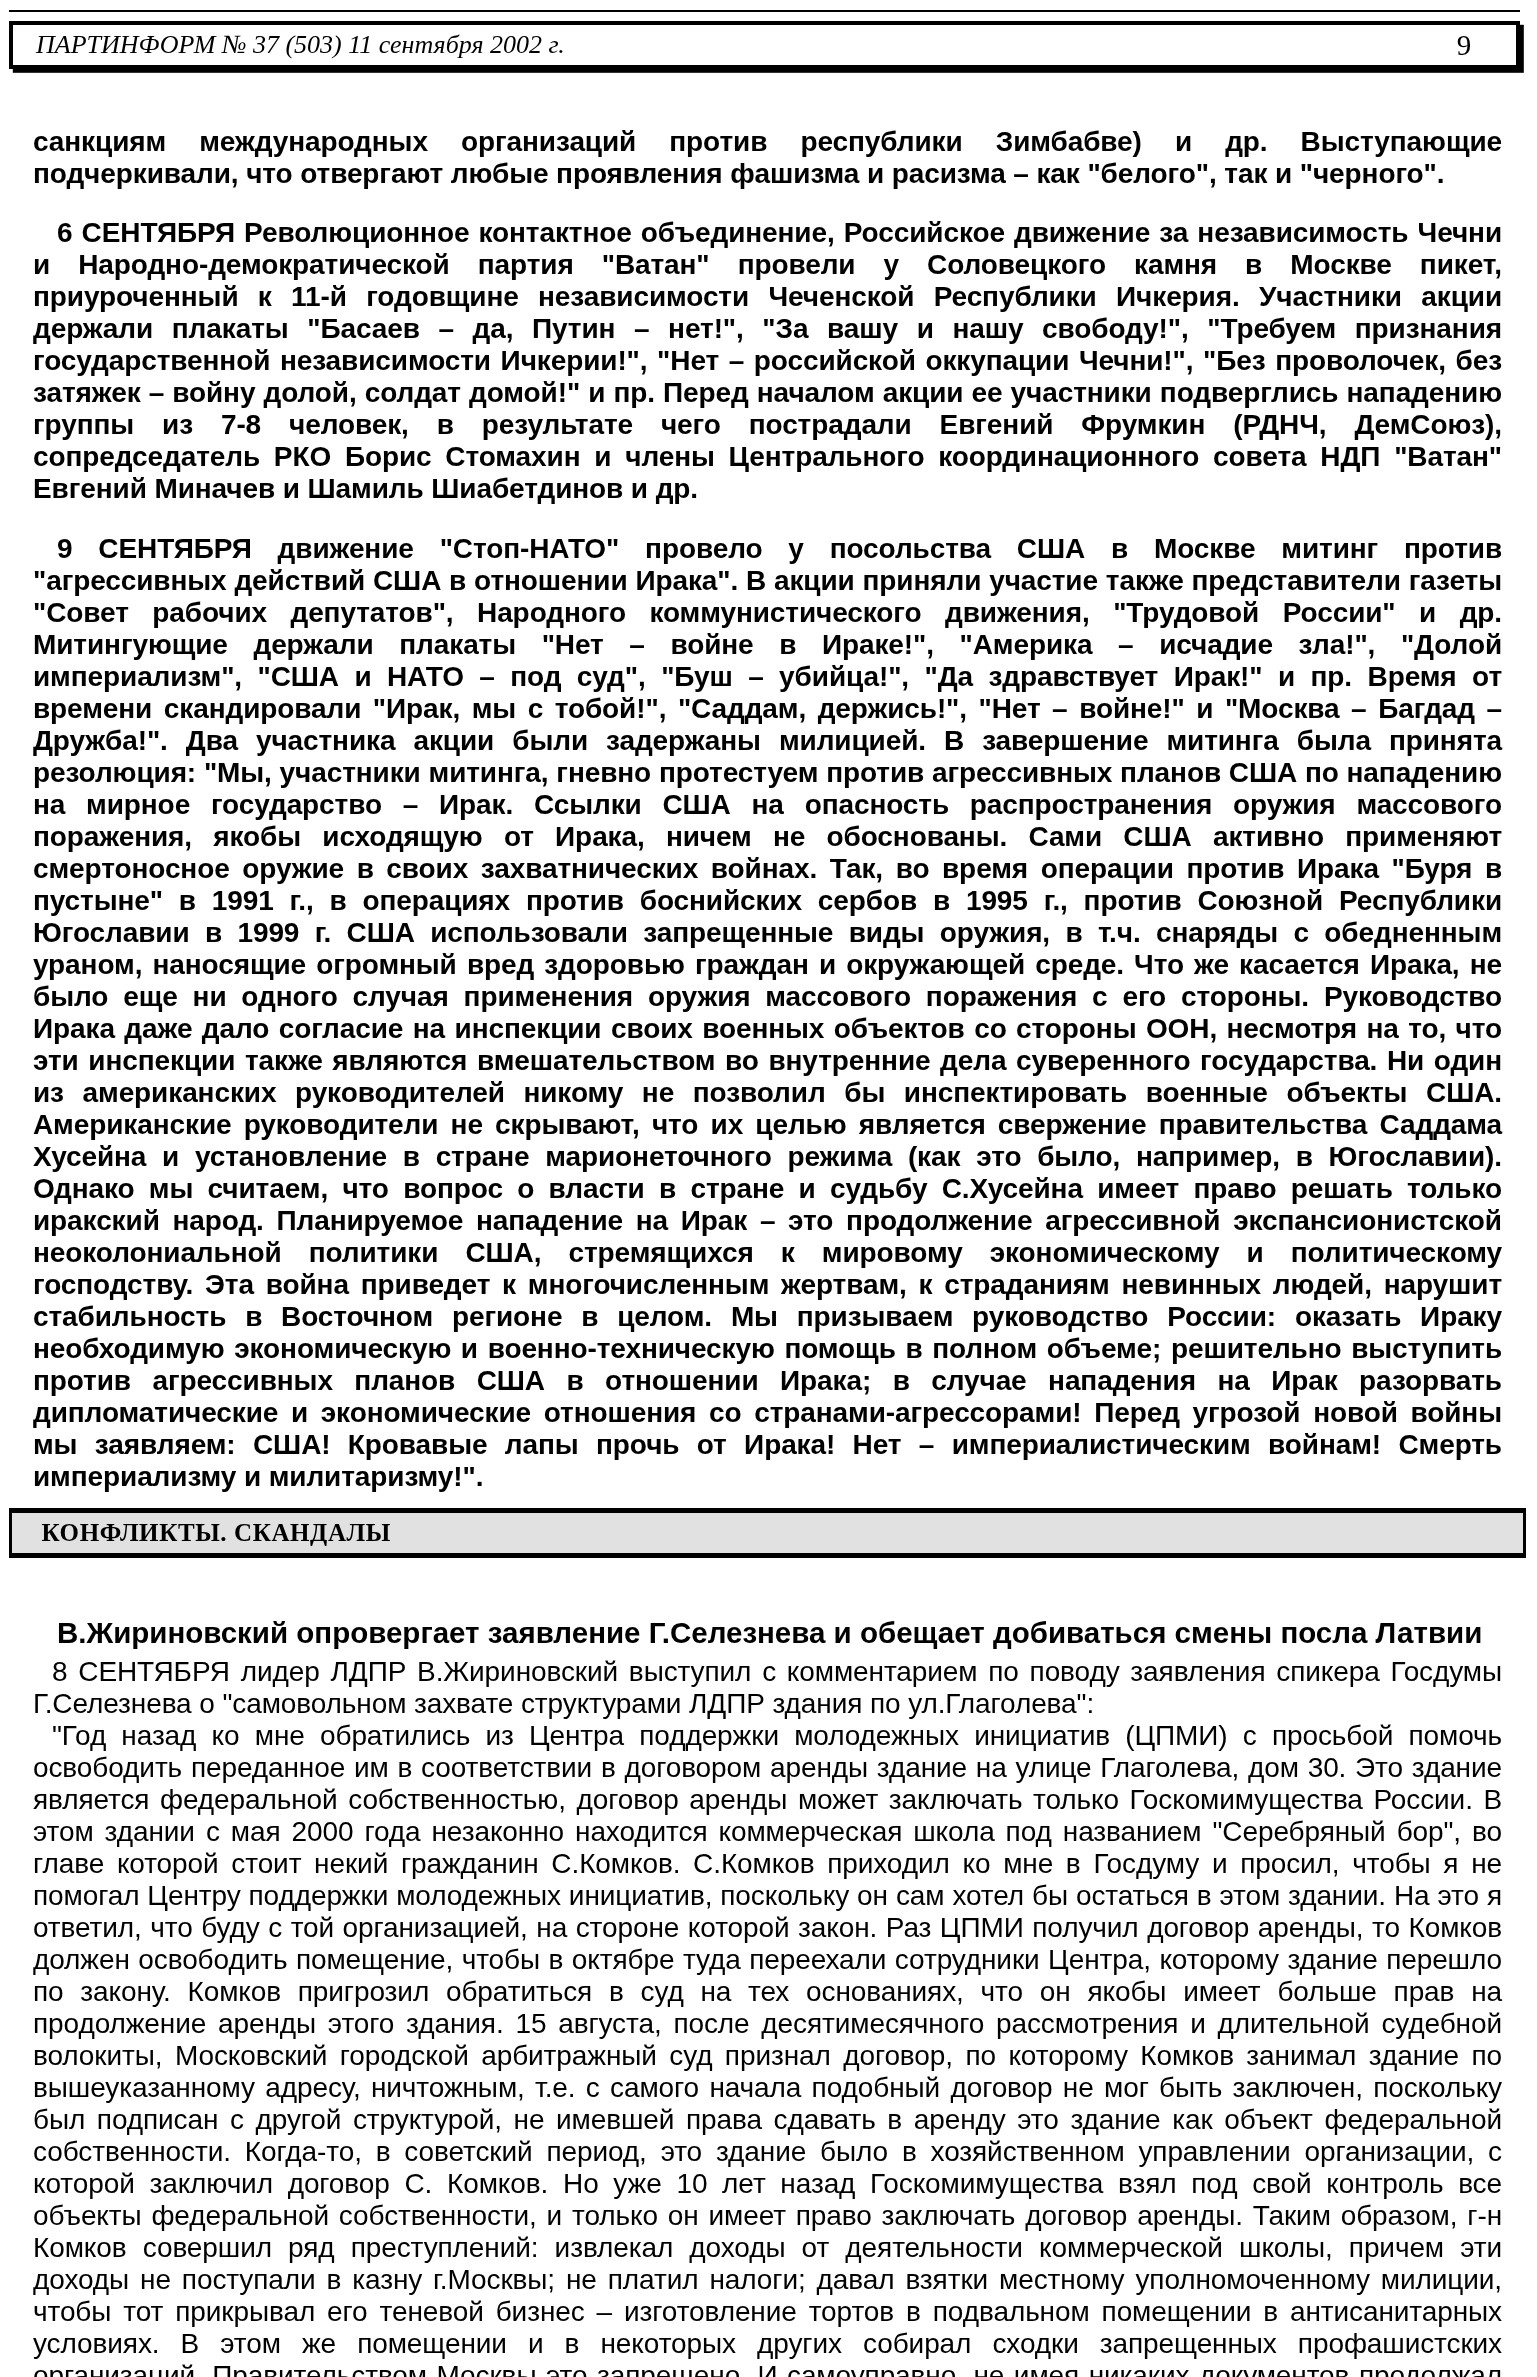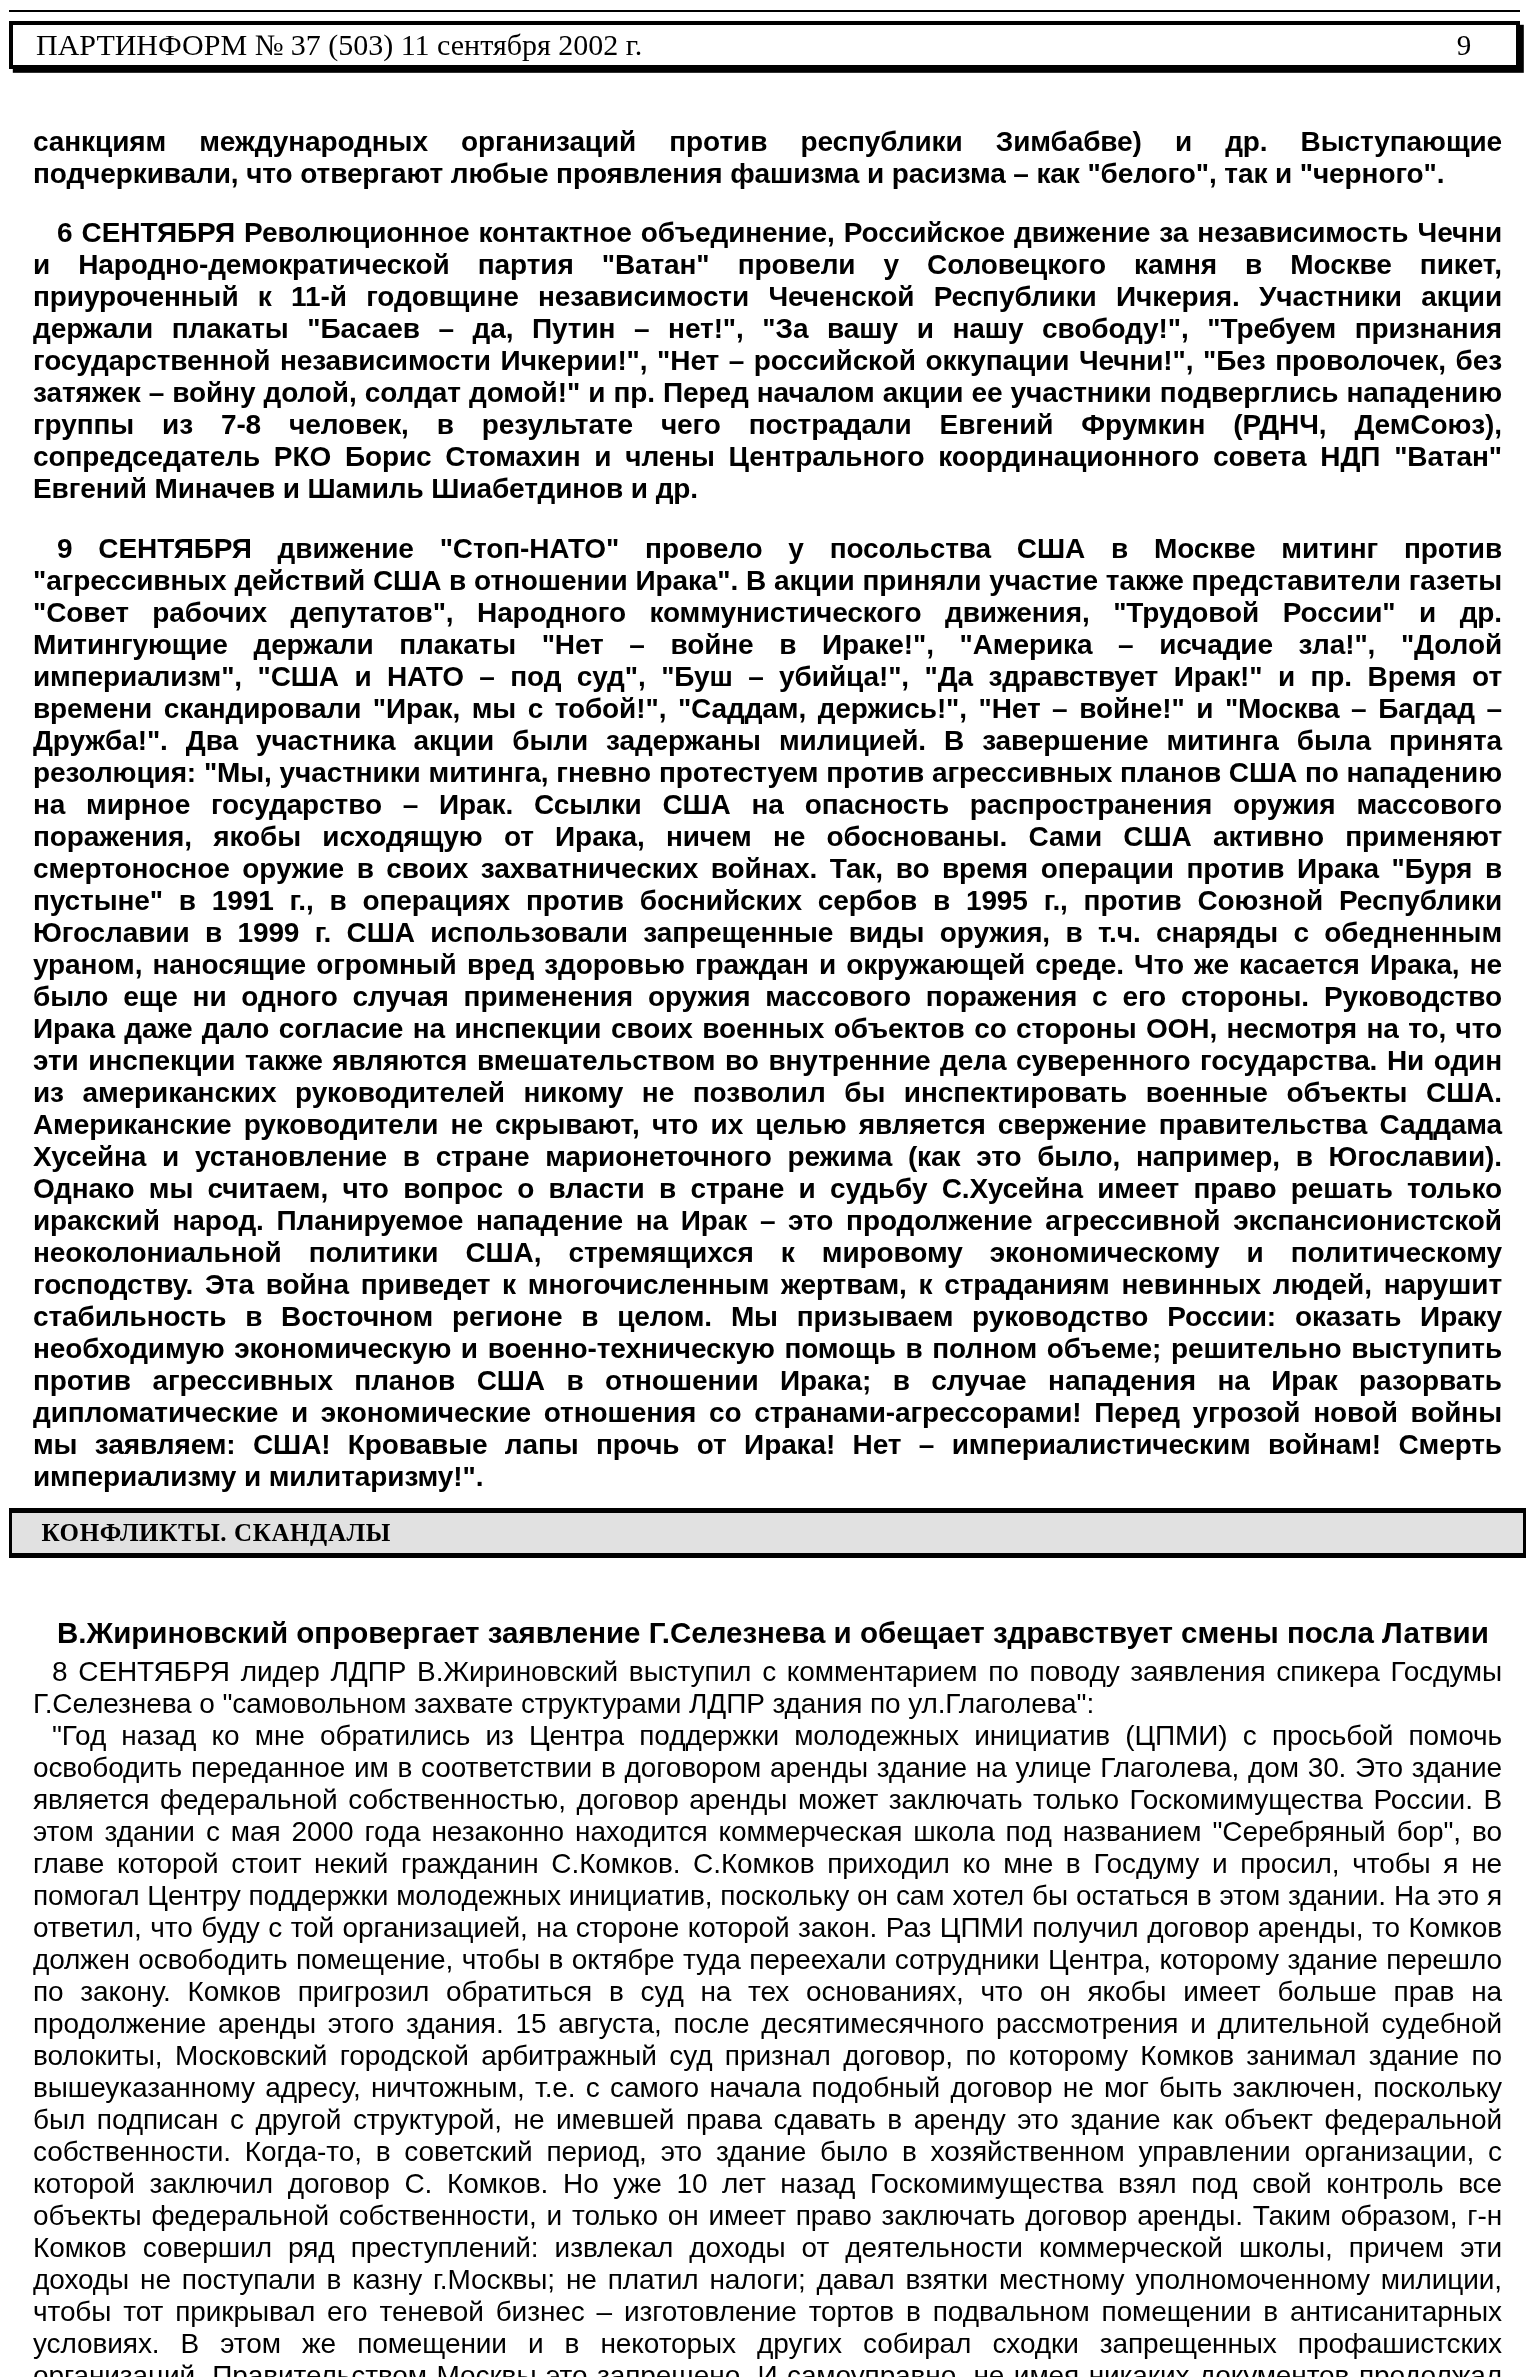--- a/index.html
+++ b/index.html
@@ -23,21 +23,22 @@
     left: 9px; right: 16.7px; top: 21px;
     height: 40px;
     border: 4.5px solid #000000;
     box-shadow: 3.8px 3.8px 0 #000000;
     background: #ffffff;
     display: flex;
     align-items: center;
     font-family: "Liberation Serif", serif;
   }
   .masthead {
-    font-size: 30px;
+    font-style: italic;
+    font-size: 26px;
     padding-left: 23px;
     white-space: nowrap;
   }
   .page-num {
     margin-left: auto;
     font-size: 29px;
     padding-right: 45px;
   }
   .content {
     position: absolute;
@@ -100,21 +101,21 @@
     <p class="news">санкциям международных организаций против республики Зимбабве) и др. Выступающие подчеркивали, что отвергают любые проявления фашизма и расизма – как "белого", так и "черного".</p>
 
     <p class="news gap1">6 СЕНТЯБРЯ Революционное контактное объединение, Российское движение за независимость Чечни и Народно-демократической партия "Ватан" провели у Соловецкого камня в Москве пикет, приуроченный к 11-й годовщине независимости Чеченской Республики Ичкерия. Участники акции держали плакаты "Басаев – да, Путин – нет!", "За вашу и нашу свободу!", "Требуем признания государственной независимости Ичкерии!", "Нет – российской оккупации Чечни!", "Без проволочек, без затяжек – войну долой, солдат домой!" и пр. Перед началом акции ее участники подверглись нападению группы из 7-8 человек, в результате чего пострадали Евгений Фрумкин (РДНЧ, ДемСоюз), сопредседатель РКО Борис Стомахин и члены Центрального координационного совета НДП "Ватан" Евгений Миначев и Шамиль Шиабетдинов и др.</p>
 
     <p class="news gap2">9 СЕНТЯБРЯ движение "Стоп-НАТО" провело у посольства США в Москве митинг против "агрессивных действий США в отношении Ирака". В акции приняли участие также представители газеты "Совет рабочих депутатов", Народного коммунистического движения, "Трудовой России" и др. Митингующие держали плакаты "Нет – войне в Ираке!", "Америка – исчадие зла!", "Долой империализм", "США и НАТО – под суд", "Буш – убийца!", "Да здравствует Ирак!" и пр. Время от времени скандировали "Ирак, мы с тобой!", "Саддам, держись!", "Нет – войне!" и "Москва – Багдад – Дружба!". Два участника акции были задержаны милицией. В завершение митинга была принята резолюция: "Мы, участники митинга, гневно протестуем против агрессивных планов США по нападению на мирное государство – Ирак. Ссылки США на опасность распространения оружия массового поражения, якобы исходящую от Ирака, ничем не обоснованы. Сами США активно применяют смертоносное оружие в своих захватнических войнах. Так, во время операции против Ирака "Буря в пустыне" в 1991 г., в операциях против боснийских сербов в 1995 г., против Союзной Республики Югославии в 1999 г. США использовали запрещенные виды оружия, в т.ч. снаряды с обедненным ураном, наносящие огромный вред здоровью граждан и окружающей среде. Что же касается Ирака, не было еще ни одного случая применения оружия массового поражения с его стороны. Руководство Ирака даже дало согласие на инспекции своих военных объектов со стороны ООН, несмотря на то, что эти инспекции также являются вмешательством во внутренние дела суверенного государства. Ни один из американских руководителей никому не позволил бы инспектировать военные объекты США. Американские руководители не скрывают, что их целью является свержение правительства Саддама Хусейна и установление в стране марионеточного режима (как это было, например, в Югославии). Однако мы считаем, что вопрос о власти в стране и судьбу С.Хусейна имеет право решать только иракский народ. Планируемое нападение на Ирак – это продолжение агрессивной экспансионистской неоколониальной политики США, стремящихся к мировому экономическому и политическому господству. Эта война приведет к многочисленным жертвам, к страданиям невинных людей, нарушит стабильность в Восточном регионе в целом. Мы призываем руководство России: оказать Ираку необходимую экономическую и военно-техническую помощь в полном объеме; решительно выступить против агрессивных планов США в отношении Ирака; в случае нападения на Ирак разорвать дипломатические и экономические отношения со странами-агрессорами! Перед угрозой новой войны мы заявляем: США! Кровавые лапы прочь от Ирака! Нет – империалистическим войнам! Смерть империализму и милитаризму!".</p>
 
     <div class="section-bar">
       <span class="section-title">КОНФЛИКТЫ. СКАНДАЛЫ</span>
     </div>
 
-    <h2 class="article-heading">В.Жириновский опровергает заявление Г.Селезнева и обещает здравствует смены посла Латвии</h2>
+    <h2 class="article-heading">В.Жириновский опровергает заявление Г.Селезнева и обещает добиваться смены посла Латвии</h2>
 
     <p class="lead-para">8 СЕНТЯБРЯ лидер ЛДПР В.Жириновский выступил с комментарием по поводу заявления спикера Госдумы Г.Селезнева о "самовольном захвате структурами ЛДПР здания по ул.Глаголева":</p>
 
     <p class="quote-para">"Год назад ко мне обратились из Центра поддержки молодежных инициатив (ЦПМИ) с просьбой помочь освободить переданное им в соответствии в договором аренды здание на улице Глаголева, дом 30. Это здание является федеральной собственностью, договор аренды может заключать только Госкомимущества России. В этом здании с мая 2000 года незаконно находится коммерческая школа под названием "Серебряный бор", во главе которой стоит некий гражданин С.Комков. С.Комков приходил ко мне в Госдуму и просил, чтобы я не помогал Центру поддержки молодежных инициатив, поскольку он сам хотел бы остаться в этом здании. На это я ответил, что буду с той организацией, на стороне которой закон. Раз ЦПМИ получил договор аренды, то Комков должен освободить помещение, чтобы в октябре туда переехали сотрудники Центра, которому здание перешло по закону. Комков пригрозил обратиться в суд на тех основаниях, что он якобы имеет больше прав на продолжение аренды этого здания. 15 августа, после десятимесячного рассмотрения и длительной судебной волокиты, Московский городской арбитражный суд признал договор, по которому Комков занимал здание по вышеуказанному адресу, ничтожным, т.е. с самого начала подобный договор не мог быть заключен, поскольку был подписан с другой структурой, не имевшей права сдавать в аренду это здание как объект федеральной собственности. Когда-то, в советский период, это здание было в хозяйственном управлении организации, с которой заключил договор С. Комков. Но уже 10 лет назад Госкомимущества взял под свой контроль все объекты федеральной собственности, и только он имеет право заключать договор аренды. Таким образом, г-н Комков совершил ряд преступлений: извлекал доходы от деятельности коммерческой школы, причем эти доходы не поступали в казну г.Москвы; не платил налоги; давал взятки местному уполномоченному милиции, чтобы тот прикрывал его теневой бизнес – изготовление тортов в подвальном помещении в антисанитарных условиях. В этом же помещении и в некоторых других собирал сходки запрещенных профашистских организаций. Правительством Москвы это запрещено. И самоуправно, не имея никаких документов продолжал мешать ЦПМИ использовать здание по улице Генерала Глаголева. Наконец, 26 августа, в понедельник, я вместе с другими депутатами поехал туда и потребовал от властей, чтобы было возбуждено уголовное дело в отношении деятельности С.Комкова. Вызвал туда милицию, направил заявление в прокуратуру. По адресу ул.</p>
 
   </main>
 </div>
 
 
 </body></html>

